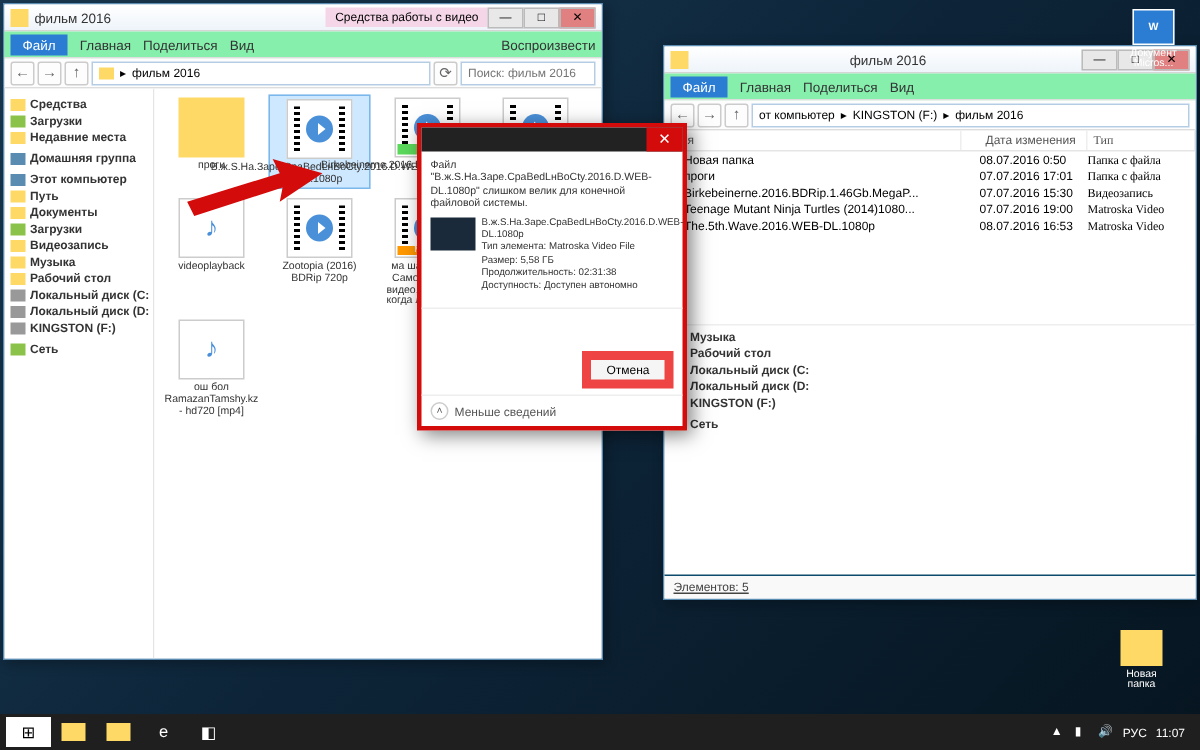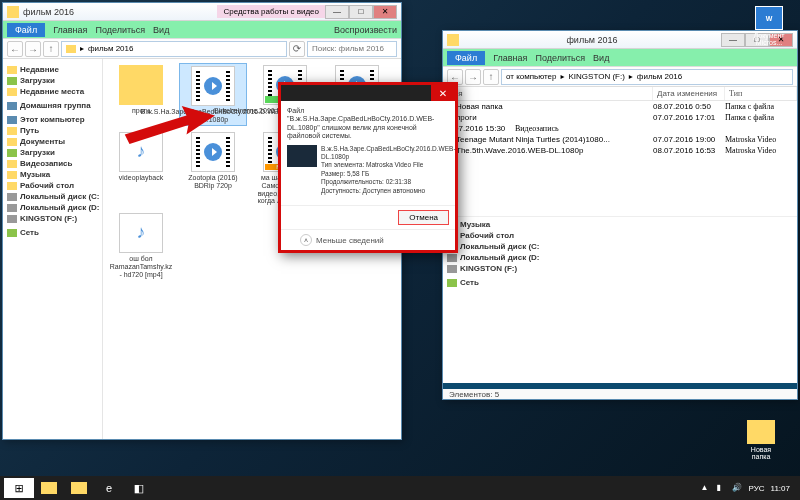--- a/index.html
+++ b/index.html
@@ -41,43 +41,43 @@
 .thumb { width: 44px; height: 40px; background: #fff; border: 1px solid #ccc; display: flex; align-items: center; justify-content: center; margin-bottom: 2px; position: relative; }
 .thumb.folder { background: #ffd966; border: none; }
 .thumb.video::before { content: ''; position: absolute; left: 4px; top: 4px; bottom: 4px; width: 4px; background: repeating-linear-gradient(#000 0 2px, #fff 2px 4px); }
 .thumb.video::after { content: ''; position: absolute; right: 4px; top: 4px; bottom: 4px; width: 4px; background: repeating-linear-gradient(#000 0 2px, #fff 2px 4px); }
 .thumb .play { width: 18px; height: 18px; background: #4a90d9; border-radius: 50%; display: flex; align-items: center; justify-content: center; }
 .thumb .play::after { content: ''; border-left: 5px solid #fff; border-top: 4px solid transparent; border-bottom: 4px solid transparent; margin-left: 2px; }
 .thumb .note { color: #4a90d9; font-size: 18px; }
 .thumb .avi-badge { position: absolute; bottom: 1px; left: 1px; right: 1px; background: #5bd95b; color: #fff; font-size: 6px; text-align: center; }
 .thumb .mpeg-badge { position: absolute; bottom: 1px; left: 1px; right: 1px; background: #ff9800; color: #fff; font-size: 6px; text-align: center; }
 
-.statusbar { height: 16px; border-top: 6px solid #0c4a6e; background: #f9f9f9; display: flex; align-items: center; padding: 0 6px; font-size: 8px; color: #444; gap: 10px; }
+.statusbar { height: 16px; border-top: 1px solid #0c4a6e; background: #f9f9f9; display: flex; align-items: center; padding: 0 6px; font-size: 8px; color: #444; gap: 10px; text-decoration: underline; }
 
 .list-hdr { display: flex; border-bottom: 1px solid #e5e5e5; font-size: 8px; color: #555; }
 .list-hdr > div { padding: 2px 4px; border-right: 1px solid #eee; }
-.col-n { flex: 1; } .col-d { width: 72px; } .col-t { width: 72px; font-family: Liberation Serif, serif; }
+.col-n { flex: 1; } .col-d { width: 72px; margin-left: 12px; } .col-t { width: 72px; font-family: Liberation Serif, serif; }
 .list-row { display: flex; font-size: 8px; padding: 1px 0; cursor: pointer; align-items: center; }
 .list-row .col-n { display: flex; align-items: center; gap: 3px; overflow: hidden; white-space: nowrap; }
 .list-row .li-icon { width: 10px; height: 8px; background: #ffd966; flex-shrink: 0; }
 .list-row .li-icon.vid { background: #4a90d9; }
 
 
 .dialog { position: absolute; left: 278px; top: 82px; width: 180px; border: 3px solid #d40b0b; background: #fff; box-shadow: 3px 3px 12px rgba(0,0,0,0.5); z-index: 50; }
 .dlg-title { height: 16px; background: #222; display: flex; }
 .dlg-title .spacer { flex: 1; }
 .dlg-close { width: 24px; background: #d40b0b; color: #fff; font-size: 10px; display: flex; align-items: center; justify-content: center; cursor: pointer; }
 .dlg-body { padding: 6px; font-size: 7px; color: #333; }
 .dlg-body .msg { margin-bottom: 4px; line-height: 1.2; }
 .dlg-file { display: flex; gap: 4px; margin: 4px 0; }
 .dlg-thumb { width: 30px; height: 22px; background: #1a2a3a; flex-shrink: 0; }
 .dlg-info { font-size: 6.5px; line-height: 1.3; }
 .dlg-btns { display: flex; justify-content: flex-end; padding: 4px 6px; border-top: 1px solid #eee; }
-.dlg-btn { padding: 2px 10px; border: 1px solid #ef4444; background: #f5f5f5; font-size: 8px; cursor: pointer; }
-.dlg-more { border-top: 1px solid #eee; padding: 4px 19px; font-size: 8px; color: #555; cursor: pointer; display: flex; align-items: center; gap: 4px; }
+.dlg-btn { padding: 2px 10px; border: 6px solid #ef4444; background: #f5f5f5; font-size: 8px; cursor: pointer; margin-top: 24px; }
+.dlg-more { border-top: 1px solid #eee; padding: 4px 6px; font-size: 8px; color: #555; cursor: pointer; display: flex; align-items: center; gap: 4px; }
 .dlg-chev { width: 12px; height: 12px; border: 1px solid #ccc; border-radius: 50%; display: flex; align-items: center; justify-content: center; font-size: 7px; }
 
 
 .arrow { position: absolute; left: 120px; top: 100px; width: 95px; height: 50px; z-index: 40; }
 .arrow svg { width: 100%; height: 100%; }
 
 
 .desk-icon { position: absolute; width: 38px; text-align: center; color: #fff; font-size: 7px; cursor: pointer; }
 .desk-icon .di-ico { width: 28px; height: 24px; background: #2b7cd3; margin: 0 auto 2px; border: 1px solid #fff; }
 .desk-icon .di-ico.fld { background: #ffd966; border: none; }
@@ -123,21 +123,21 @@
       <span>▸</span>
       <span>фильм 2016</span>
     </div>
     <div class="navarr">⟳</div>
     <input class="search" placeholder="Поиск: фильм 2016" style="">
   </div>
   <div class="body">
     <div class="sidebar">
       <div class="side-item hdr">
           <div class="side-icon si-star"></div>
-          <span>Недавние</span>
+          <span>Средства</span>
         </div>
       <div class="side-item">
           <div class="side-icon si-dl"></div>
           <span>Загрузки</span>
         </div>
       <div class="side-item">
           <div class="side-icon si-fld"></div>
           <span>Недавние места</span>
         </div>
       <div class="side-item hdr">
@@ -296,20 +296,24 @@
           </div>
           <div class="list-row">
             <div class="col-n">
               <div class="li-icon"></div>
               <span>проги</span>
             </div>
             <div class="col-d">07.07.2016 17:01</div>
             <div class="col-t">Папка с файла</div>
           </div>
           <div class="list-row">
+            <div class="col-n">
+              <div class="li-icon vid"></div>
+              <span>Birkebeinerne.2016.BDRip.1.46Gb.MegaP...</span>
+            </div>
             <div class="col-d">07.07.2016 15:30</div>
             <div class="col-t">Видеозапись</div>
           </div>
           <div class="list-row">
             <div class="col-n">
               <div class="li-icon vid"></div>
               <span>Teenage Mutant Ninja Turtles (2014)1080...</span>
             </div>
             <div class="col-d">07.07.2016 19:00</div>
             <div class="col-t">Matroska Video</div>

